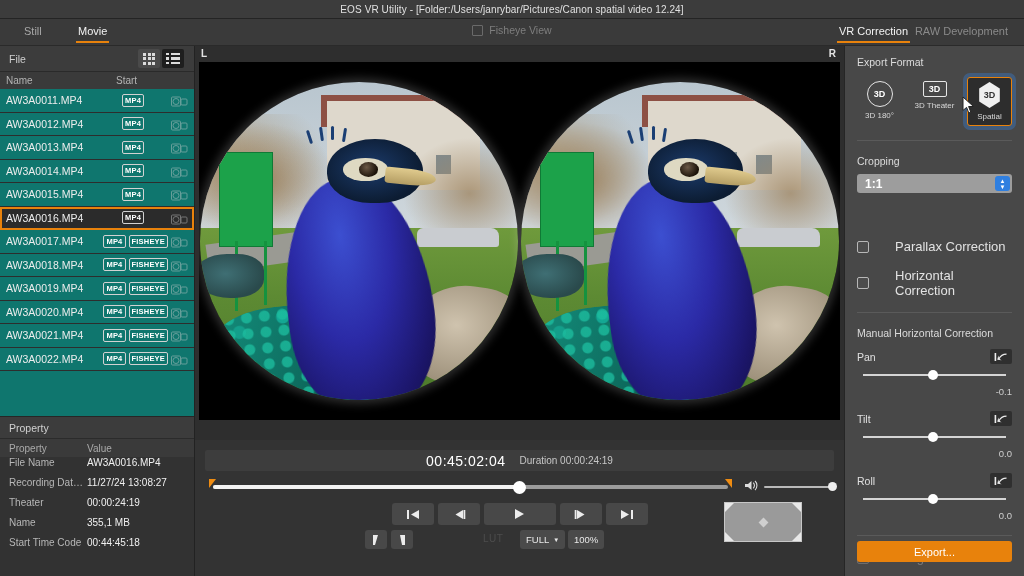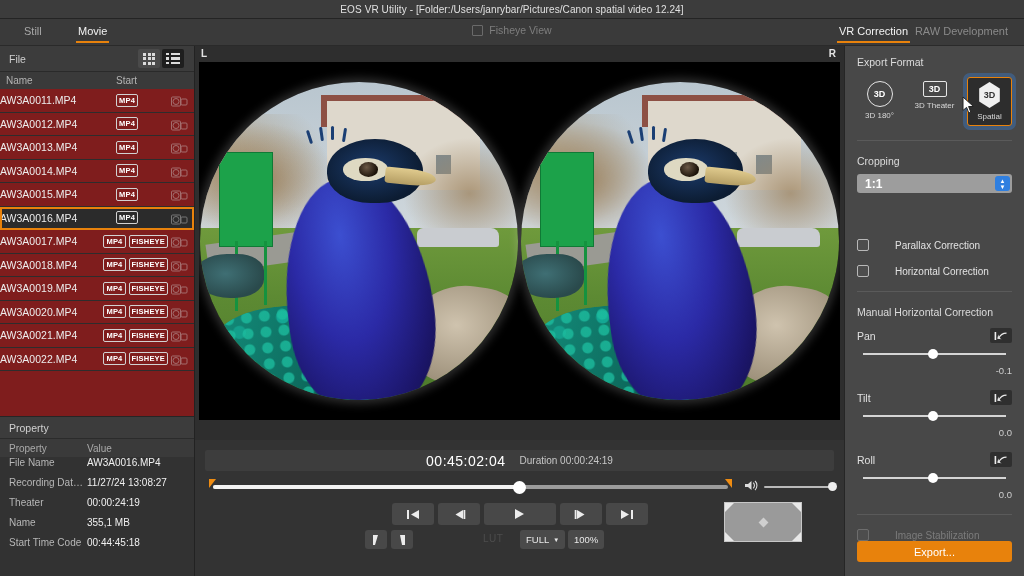--- a/index.html
+++ b/index.html
@@ -54,21 +54,21 @@
     gap: 6px; font-size: 10.5px; color: #7e7e7e;
   }
   .fisheye-top .cb {
     width: 11px; height: 11px; border: 1px solid #6a6a6a;
     background: #3a3a3a; border-radius: 1px; display:inline-block;
   }
 
   
   .left-col {
     position: absolute; left: 0; top: 46px; width: 195px; bottom: 0;
-    background: #7f1d1d; border-right: 1px solid #222;
+    background: #0f766e; border-right: 1px solid #222;
   }
   .file-header {
     position: relative; height: 26px; background: #3c3c3c;
     border-bottom: 1px solid #2a2a2a;
     display: flex; align-items: center;
   }
   .file-header .lbl { font-size: 10.5px; color: #cfcfcf; margin-left: 9px; }
   .viewtoggle { position: absolute; right: 10px; top: 3px; display: flex; gap: 2px; }
   .vt-btn {
     width: 22px; height: 19px; background: #4a4a4a; border-radius: 2px;
@@ -89,21 +89,21 @@
   }
   .list-head .c-name { margin-left: 6px; width: 110px; }
   .list-head .c-status { }
 
   .filelist { position: relative; }
   .frow {
     position: relative; height: 23.5px; display: flex; align-items: center;
     border-bottom: 1px solid #2d2d2d;
     cursor: default;
   }
-  .frow .fname { font-size: 10.5px; color: #ededed; width: 116px; }
+  .frow .fname { font-size: 10.5px; color: #ededed; margin-left: 6px; width: 116px; }
   .frow.sel { background: #2b2b2b; outline: 2px solid #e8820c; outline-offset: -2px; z-index: 2;}
   .badge {
     font-size: 7.5px; line-height: 9px; letter-spacing: .2px;
     color: #fff; border: 1px solid #d2d2d2; border-radius: 2px;
     padding: 1px 2px 1px 2px; margin-right: 3px; font-weight: bold;
   }
   .fis-icon {
     margin-left: auto; margin-right: 6px; width: 17px; height: 12px;
     opacity: .45;
   }
@@ -361,21 +361,21 @@
     position:absolute; right: 2px; top: 2px; width: 15px; height: 15px;
     background: #2f7fe0; border-radius: 3px;
     display:flex; flex-direction:column; align-items:center; justify-content:center;
     color: #fff; font-size: 6px; line-height: 6px;
   }
   .cb-row { display:flex; align-items:center; gap: 8px; margin: 0 0 14px 0; }
   .cb {
     width: 12px; height: 12px; border: 1px solid #b8b8b8; background: #4d4d4d;
     border-radius: 2px; flex: 0 0 auto;
   }
-  .cb-row .t { font-size: 10px; color: #e2e2e2; padding-left: 18px; }
+  .cb-row .t { font-size: 13px; color: #e2e2e2; padding-left: 18px; }
   .cb-row.disabled .t { color: #7c7c7c; }
   .cb-row.disabled .cb { border-color: #6d6d6d; }
 
   .slider-block { margin-bottom: 12px; }
   .sl-head { display:flex; align-items:center; justify-content: space-between; }
   .sl-head .name { font-size: 10.5px; color: #e0e0e0; }
   .reset-btn {
     width: 22px; height: 15px; background: #2f2f2f; border-radius: 2px;
     display:flex; align-items:center; justify-content:center; cursor: default;
   }

